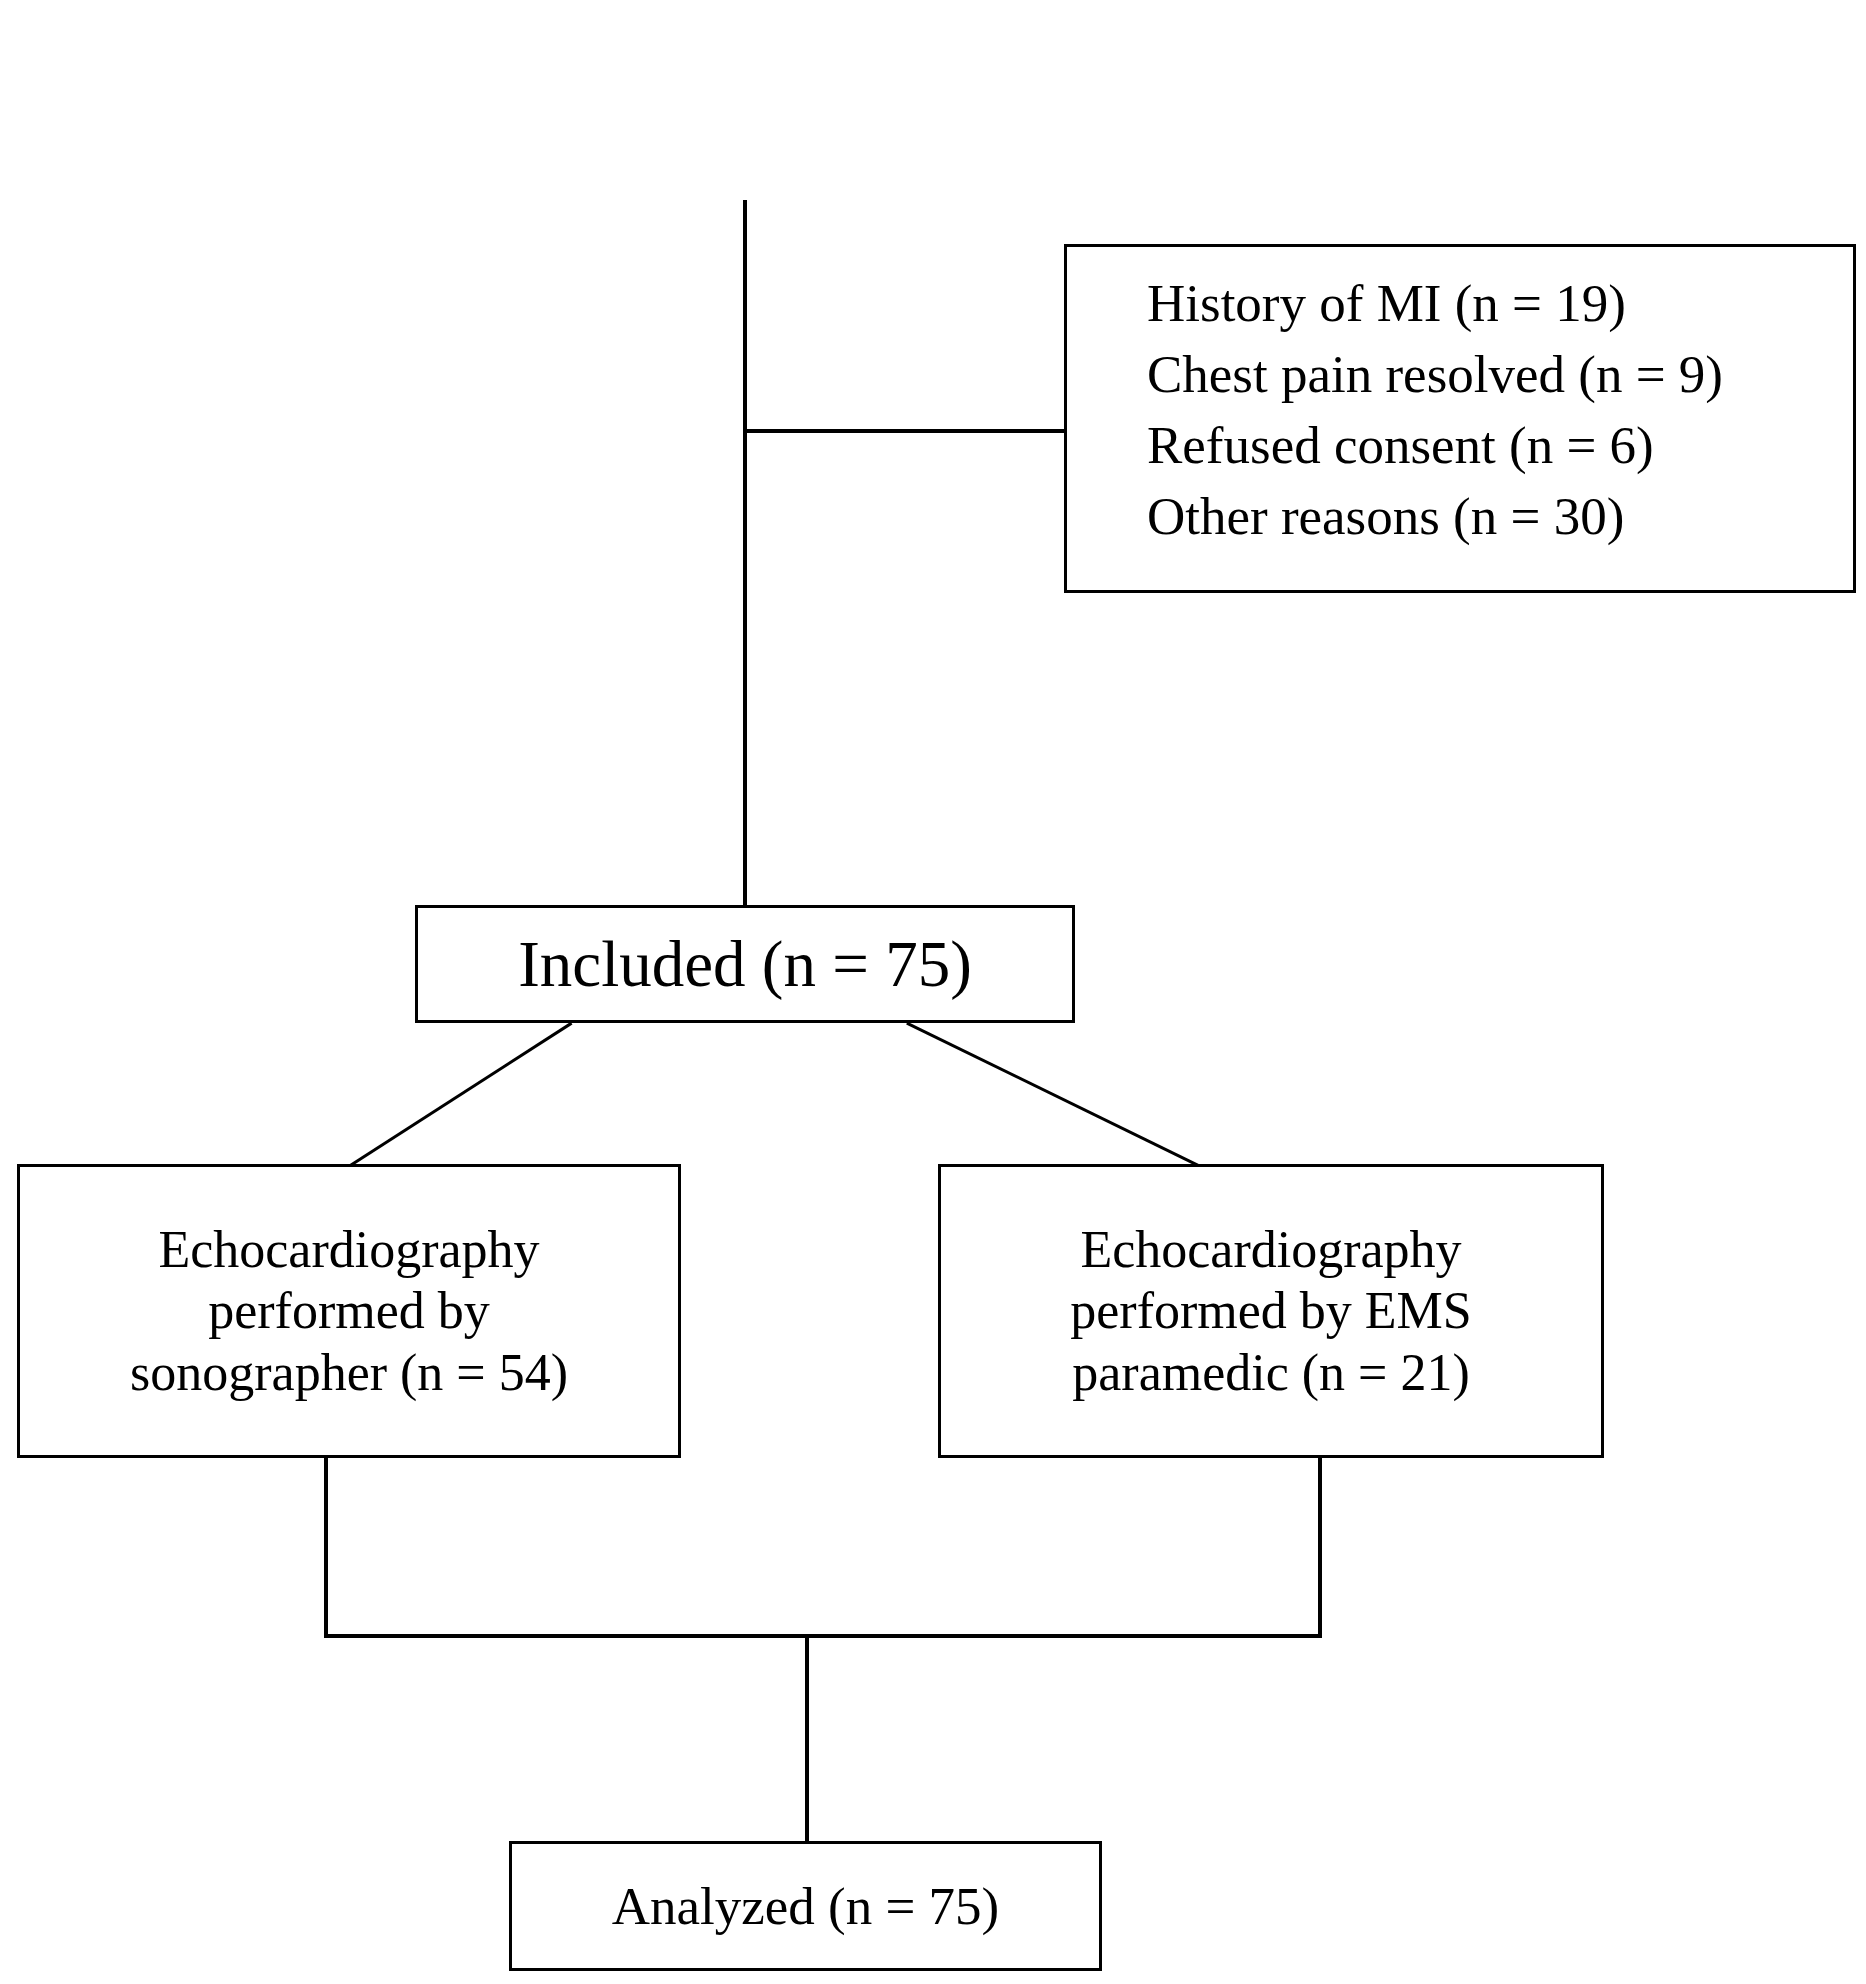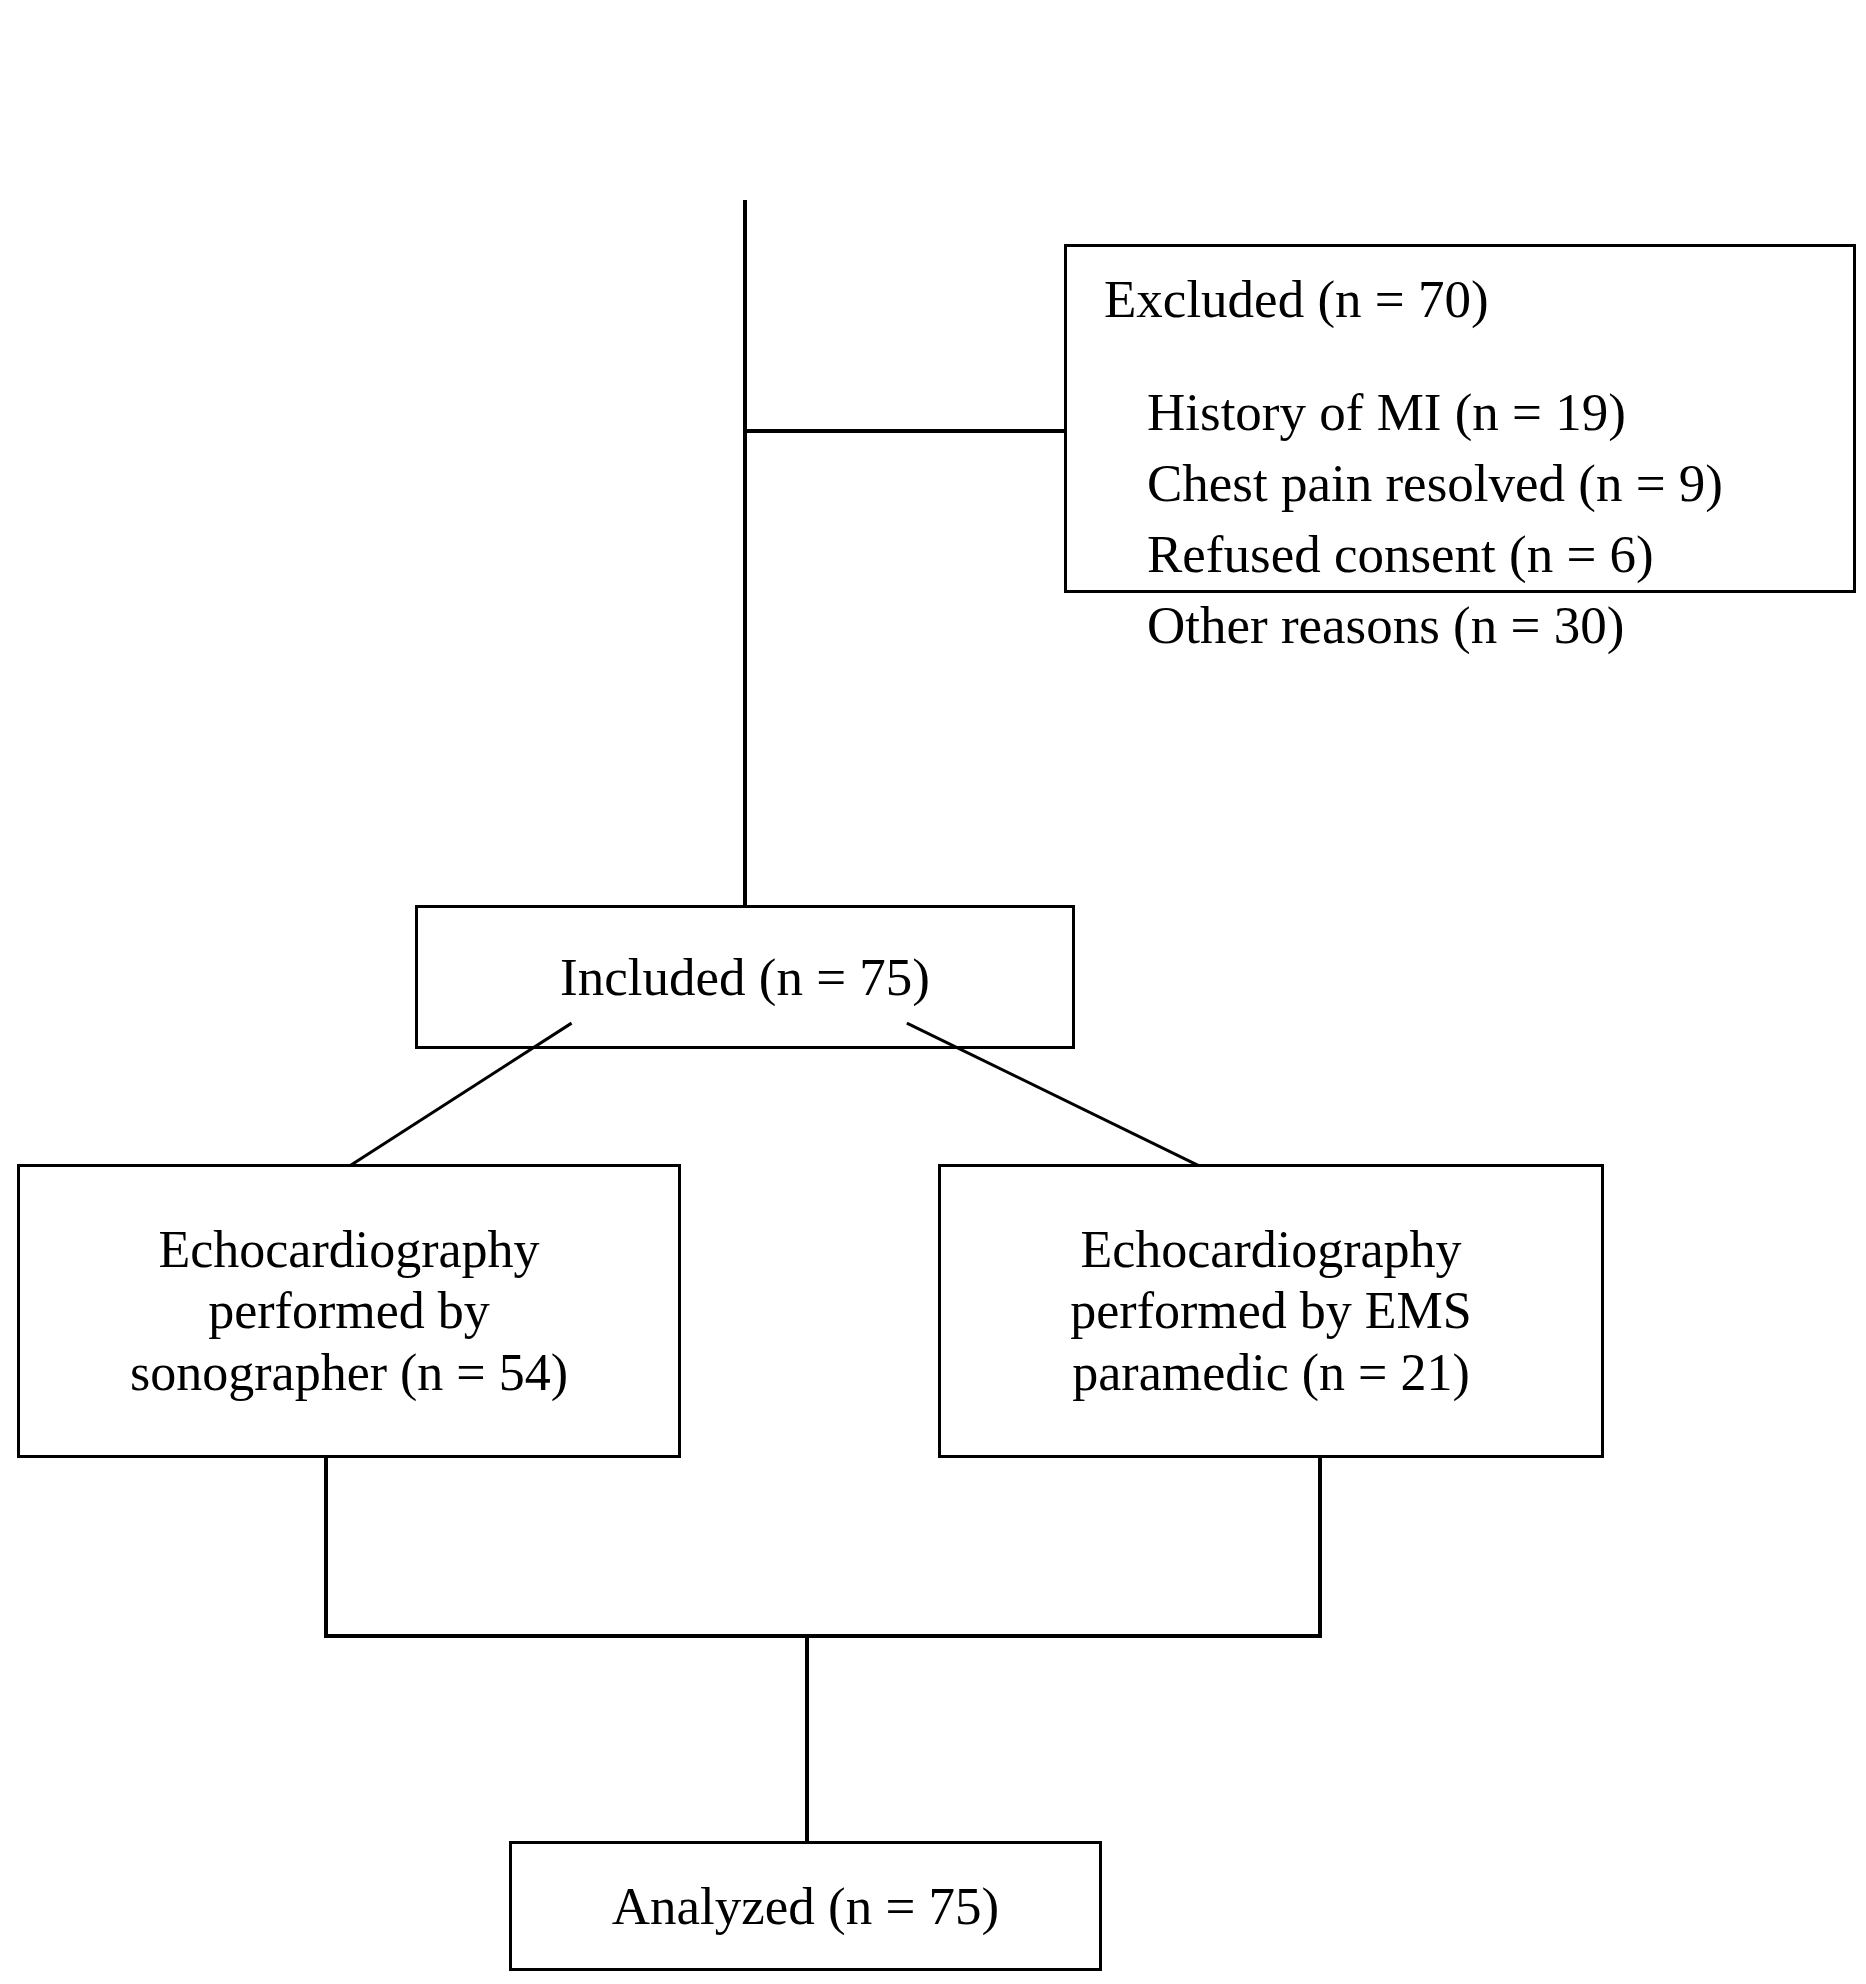--- a/index.html
+++ b/index.html
@@ -50,22 +50,22 @@
   }
   #node-excluded .reasons {
     display: block;
     padding-left: 43px;
   }
   #node-excluded .reasons .r {
     display: block;
     line-height: 1.34;
   }
   #node-included {
-    left: 415px; top: 905px; width: 660px; height: 144px;
-    font-size: 53px;
+    left: 415px; top: 905px; width: 660px; height: 118px;
+    font-size: 65px;
   }
   #node-echo-sonographer {
     left: 17px; top: 1164px; width: 664px; height: 294px;
     font-size: 52px;
   }
   #node-echo-paramedic {
     left: 938px; top: 1164px; width: 666px; height: 294px;
     font-size: 52px;
   }
   #node-analyzed {
@@ -104,21 +104,20 @@
 <body>
 
 <div id="canvas">
 
 
   <div class="conn v" id="conn-trunk"></div>
 
   <div class="conn h" id="conn-excluded-branch"></div>
 
   <div class="node" id="node-excluded">
-    <span class="head">Excluded (n = 70)</span>
     <span class="reasons">
       <span class="r">History of MI (n = 19)</span>
       <span class="r">Chest pain resolved (n = 9)</span>
       <span class="r">Refused consent (n = 6)</span>
       <span class="r">Other reasons (n = 30)</span>
     </span>
   </div>
 
   <div class="node" id="node-included">
     <span class="txt">Included (n = 75)</span>

